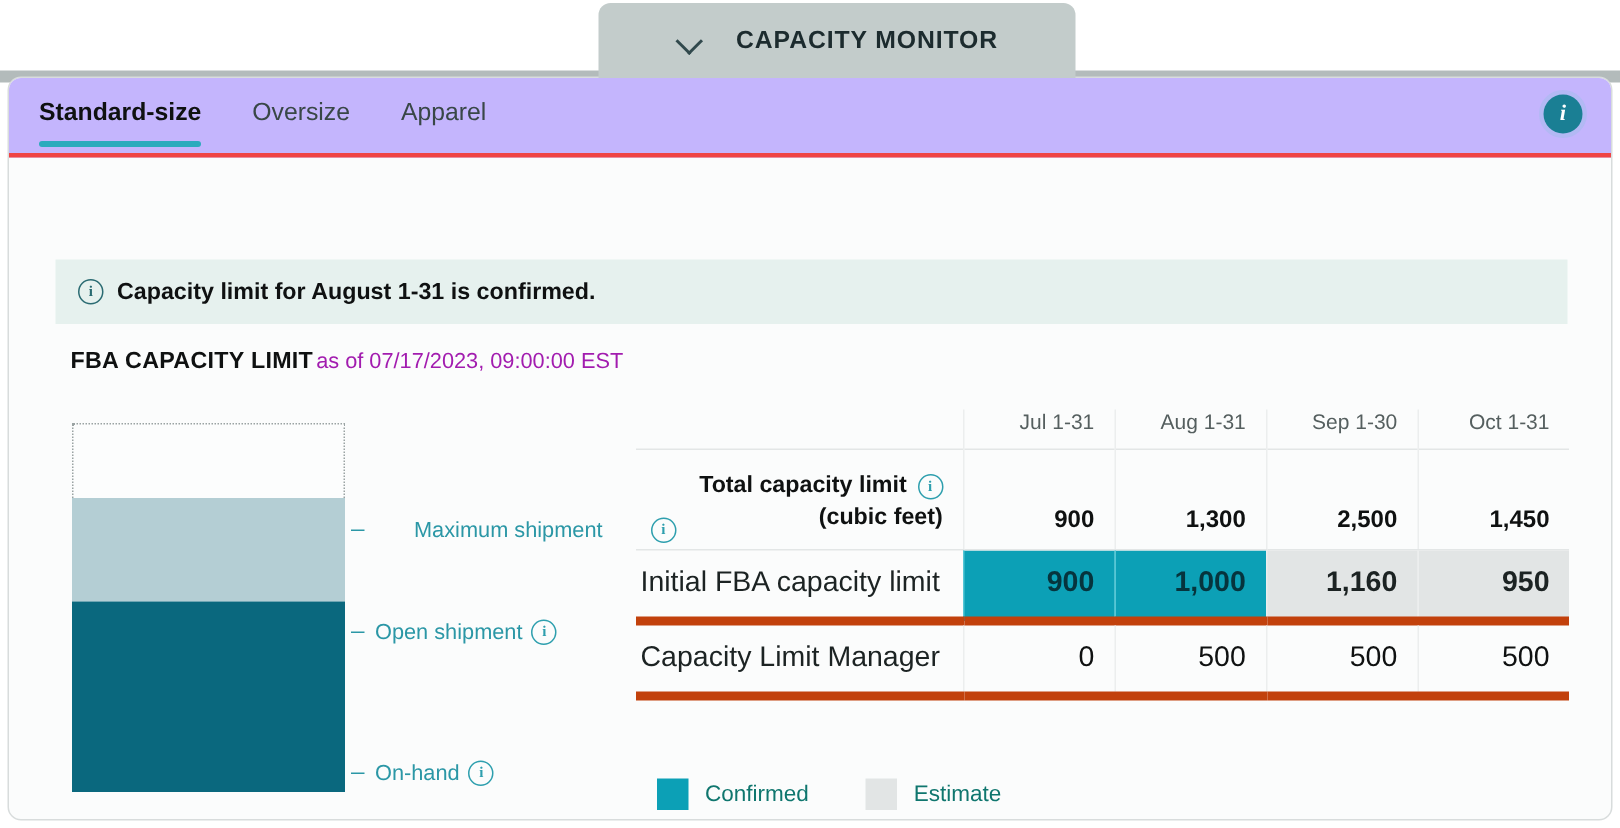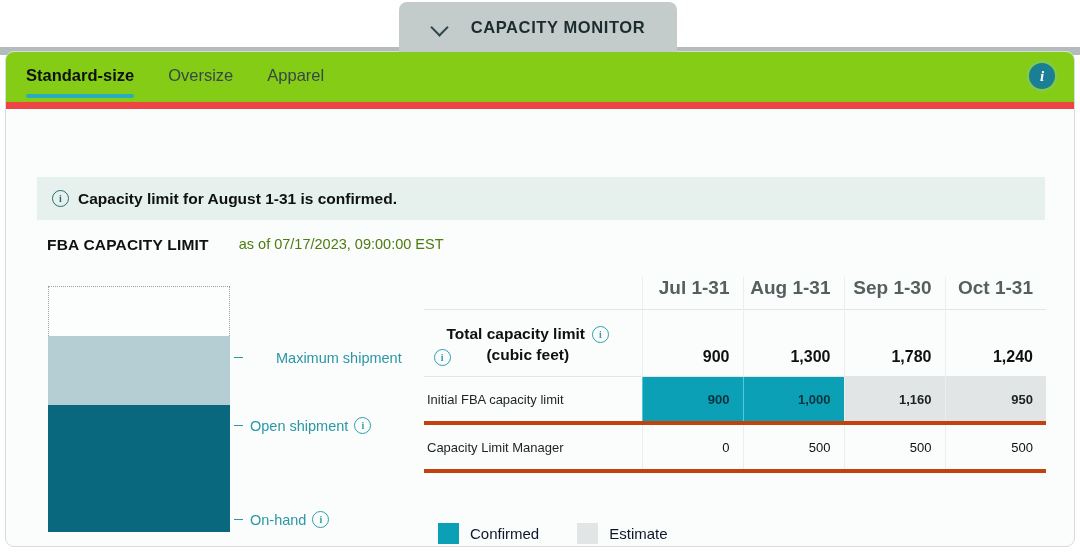--- a/index.html
+++ b/index.html
@@ -22,21 +22,21 @@
   .top-strip {
     position: absolute;
     left: 0; top: 47px;
     width: 1080px; height: 8px;
     background: #b3bbbb;
   }
 
   .monitor-tab {
     position: absolute;
     left: 399px; top: 2px;
-    width: 278px; height: 50px;
+    width: 318px; height: 50px;
     background: #c3cccb;
     border-radius: 8px 8px 0 0;
     display: flex;
     align-items: center;
     justify-content: center;
     gap: 22px;
     z-index: 3;
   }
   .monitor-tab .chev {
     width: 18px; height: 18px;
@@ -70,22 +70,22 @@
     border-radius: 9px;
     box-sizing: border-box;
     overflow: hidden;
     z-index: 2;
   }
 
   
   .tabbar {
     position: relative;
     height: 50px;
-    border-bottom: 7px solid #ef4444;
-    background: #84cc16;
+    border-bottom: 3px solid #ef4444;
+    background: #c4b5fd;
     display: flex;
     align-items: flex-start;
     text-align: right;
   }
   .tab {
     position: relative;
     font-size: 16.5px;
     color: #394747;
     padding: 14px 0 12px 0;
     margin-right: 34px;
@@ -160,33 +160,32 @@
     justify-content: center;
     flex: 0 0 auto;
     line-height: 1;
   }
   .ic-outline.teal { border-color: #2e9fae; color: #2e9fae; }
 
   .section-head {
     position: absolute;
     left: 41px; top: 127px;
     display: flex;
-    align-items: flex-start;
-    gap: 14px;
+    align-items: center;
+    gap: 2px;
   }
   .section-head .t1 {
     font-size: 15.5px;
     font-weight: bold;
     letter-spacing: 0.2px;
     color: #0f1111;
   }
   .section-head .t2 {
     font-size: 14.5px;
-    color: #4d7c0f;
-    margin-left: 16px;
+    color: #a21caf;
   }
 
   
   .chart {
     position: absolute;
     left: 42px; top: 177px;
     width: 182px;
     height: 246px;
   }
   .seg-max {
@@ -239,66 +238,66 @@
   }
   table.cap {
     border-collapse: collapse;
     width: 622px;
     table-layout: fixed;
   }
   table.cap col.lbl { width: 218px; }
   table.cap col.dat { width: 101px; }
 
   table.cap th.month {
-    font-size: 19px;
-    font-weight: bold;
+    font-size: 14px;
+    font-weight: normal;
     color: #555f5f;
     text-align: right;
     padding: 0 13px 10px 6px;
     border-left: 1px solid #eceeee;
     vertical-align: bottom;
   }
   table.cap th.blank {
     border: none;
     padding-bottom: 10px;
   }
 
   tr.total td {
     border-top: 1px solid #e3e6e6;
     border-bottom: 1px solid #e3e6e6;
     padding: 8px 13px 10px 6px;
     vertical-align: bottom;
     height: 48px;
   }
   tr.total td.lbl {
-    text-align: center;
+    text-align: right;
     padding-left: 3px;
     font-size: 15.5px;
     font-weight: bold;
     color: #0f1111;
     line-height: 1.35;
     margin-left: 32px;
   }
   tr.total td.lbl .l1 { display: inline-flex; align-items: center; gap: 7px; }
   tr.total td.num {
     text-align: right;
     font-size: 16px;
     font-weight: bold;
     color: #0f1111;
     border-left: 1px solid #eceeee;
   }
 
   tr.row td {
     padding: 0 13px 0 6px;
     height: 44px;
-    font-size: 13px;
+    font-size: 19px;
     color: #0f1111;
     text-align: right;
     border-left: 1px solid #eceeee;
-    border-bottom: 4px solid #c2410c;
+    border-bottom: 6px solid #c2410c;
   }
   tr.row td.lbl {
     text-align: left;
     padding-left: 3px;
     border-left: none;
     color: #1c2323;
   }
   tr.row.initial td.num { font-weight: bold; }
   td.num.confirmed {
     background: #0ca0b6;
@@ -312,21 +311,21 @@
   }
 
   
   .legend {
     position: absolute;
     left: 432px; top: 414px;
     display: flex;
     align-items: center;
     gap: 13px;
     font-size: 15px;
-    color: #0f172a;
+    color: #0f766e;
   }
   .legend .item { display: flex; align-items: center; gap: 11px; margin-right: 25px; }
   .legend .sw { width: 21px; height: 21px; }
   .legend .sw.confirmed { background: #0ca0b6; }
   .legend .sw.estimate  { background: #e2e5e5; }
 </style>
 </head>
 <body>
 
 <div id="root">
@@ -411,22 +410,22 @@
             <tr class="total">
               <td class="lbl">
                 <span class="l1">
                   <span>Total capacity limit</span>
                   <span class="ic-outline teal">i</span>
                 </span><br>
                 <span>(cubic feet)</span>
               </td>
               <td class="num">900</td>
               <td class="num">1,300</td>
-              <td class="num">1,780</td>
-              <td class="num">1,240</td>
+              <td class="num">2,500</td>
+              <td class="num">1,450</td>
             </tr>
             <tr class="row initial">
               <td class="lbl">Initial FBA capacity limit</td>
               <td class="num confirmed">900</td>
               <td class="num confirmed">1,000</td>
               <td class="num estimate">1,160</td>
               <td class="num estimate">950</td>
             </tr>
             <tr class="row">
               <td class="lbl">Capacity Limit Manager</td>

